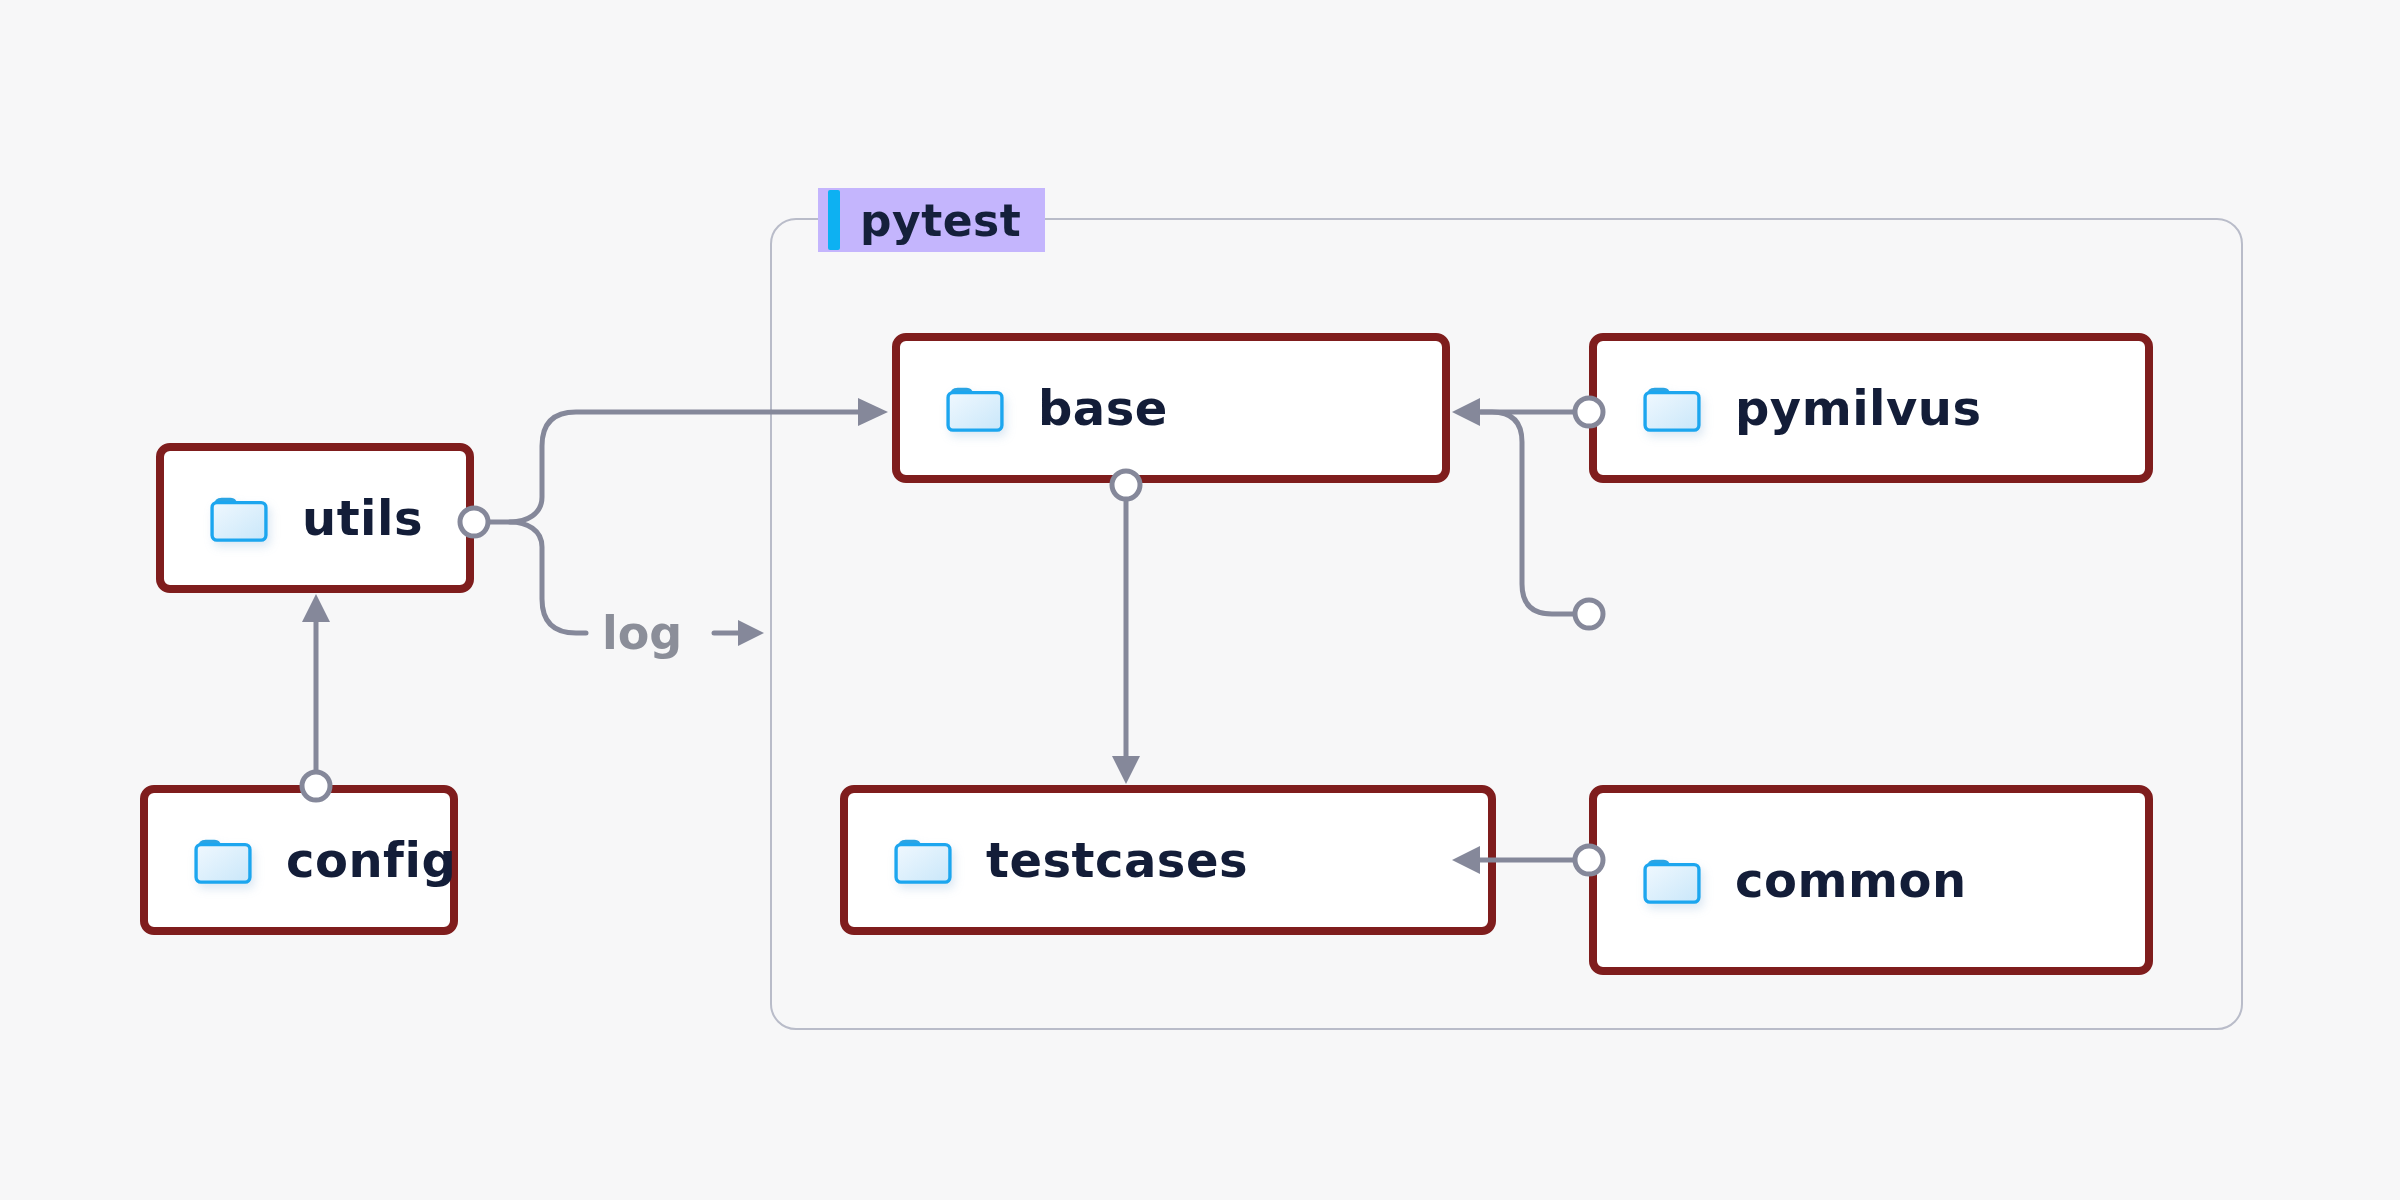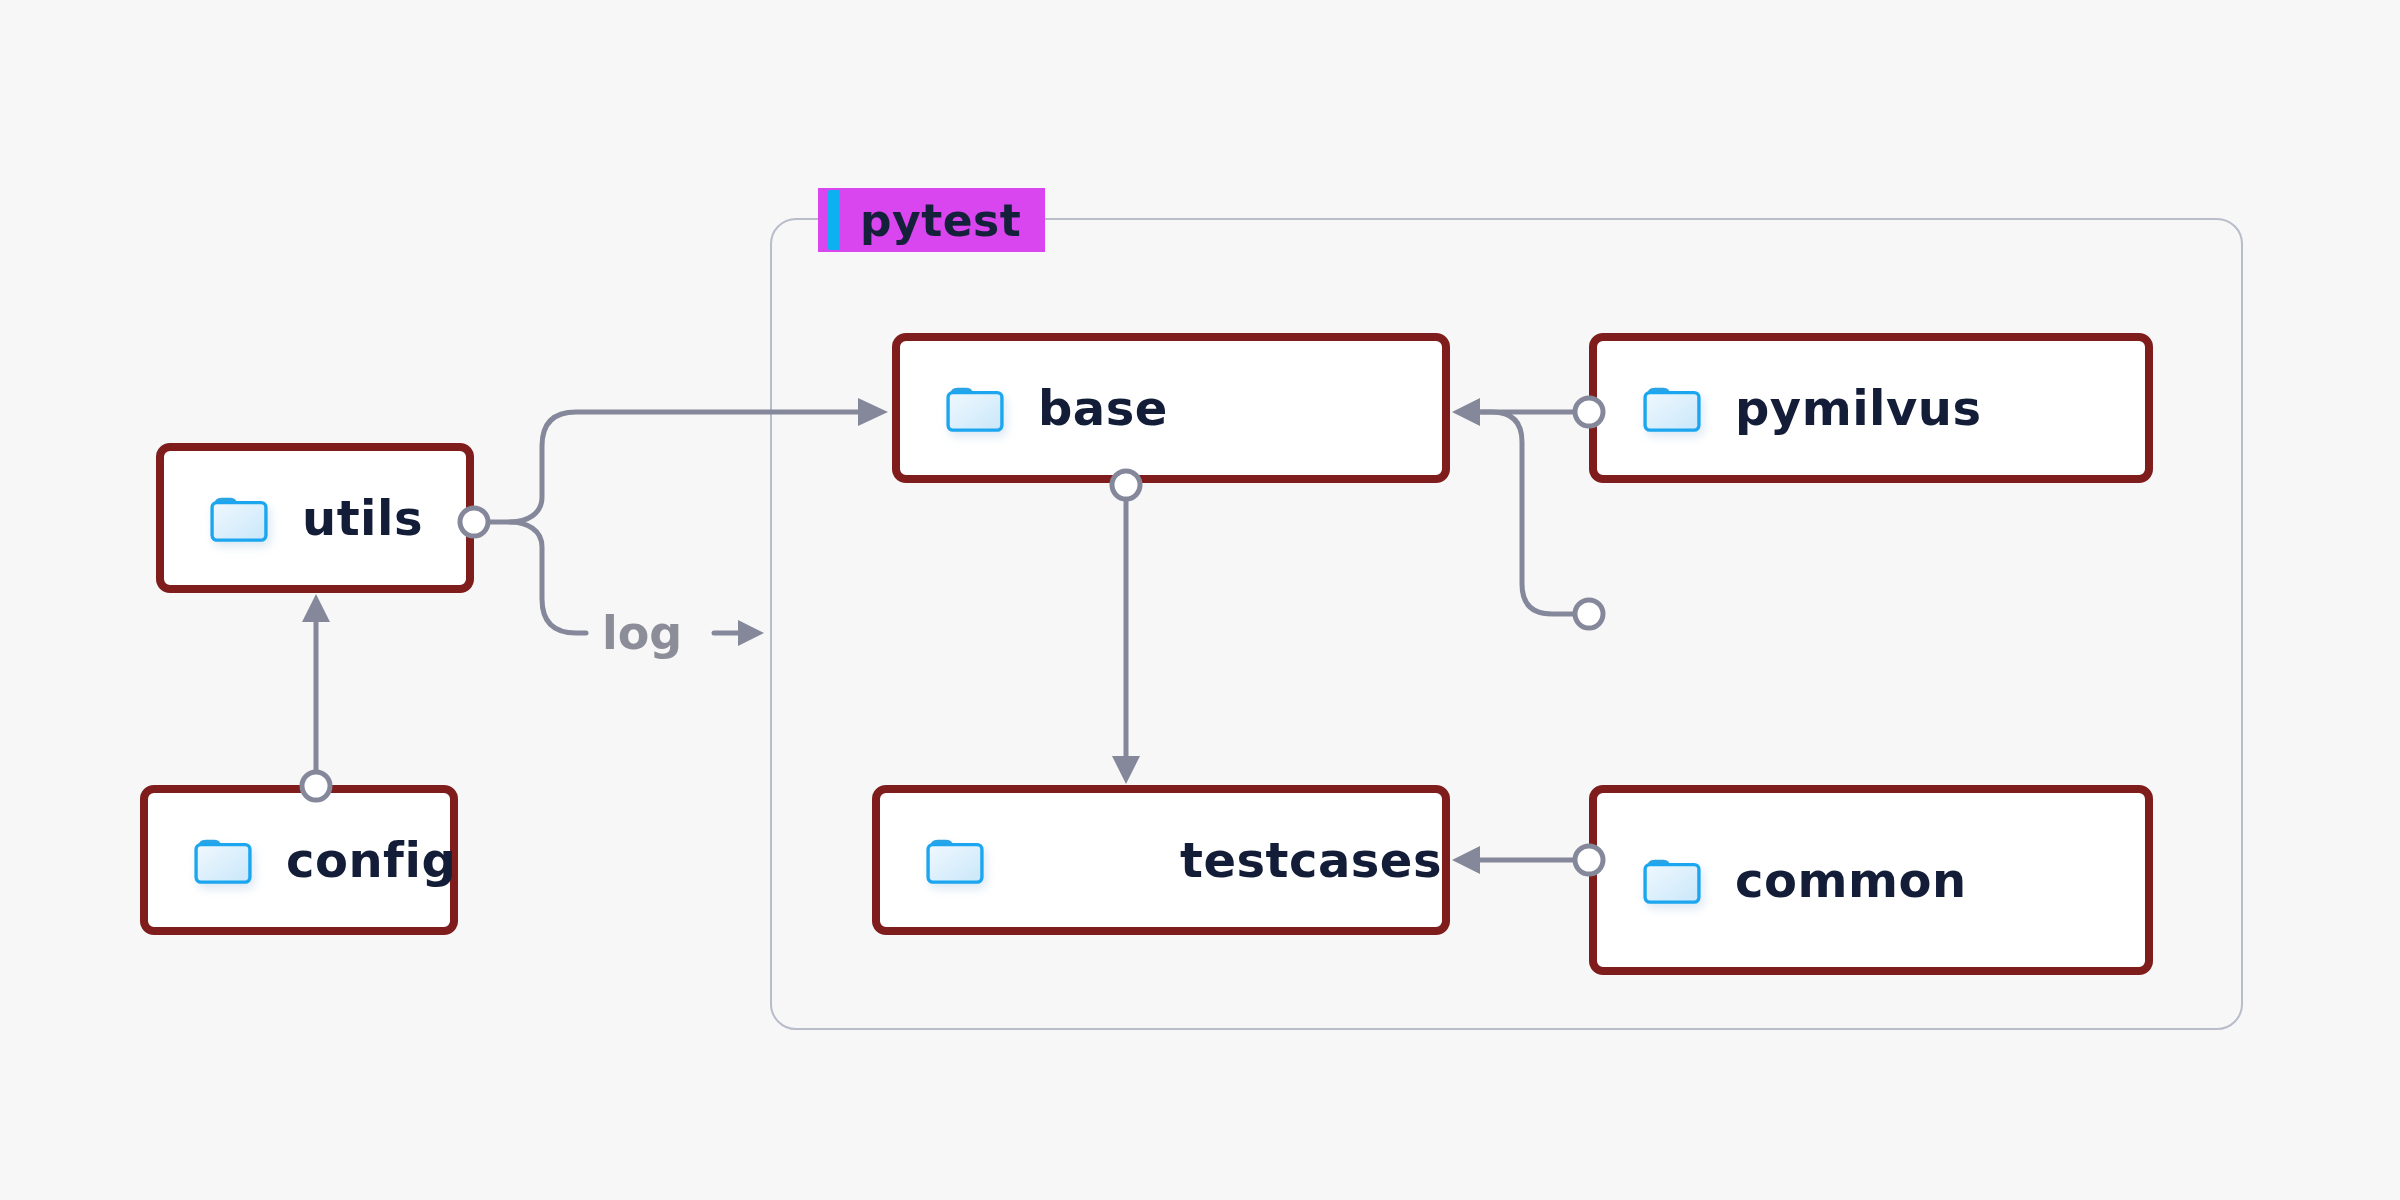--- a/index.html
+++ b/index.html
@@ -12,21 +12,21 @@
 
   
   .group-box{
     position:absolute;left:770px;top:218px;width:1473px;height:812px;
     border:2px solid #b9bcc9;border-radius:26px;z-index:1;
     box-sizing:border-box;background:transparent;
   }
   .group-label{
     position:absolute;left:46px;top:-32px;height:64px;
     display:flex;align-items:center;gap:20px;
-    background:#d946ef;padding:0 24px 0 10px;
+    background:#c4b5fd;padding:0 24px 0 10px;
   }
   .group-label .accent-bar{
     width:12px;height:60px;border-radius:2px;background:#0db1f2;
   }
   .group-label .group-title{
     font-size:44px;font-weight:700;color:#15203b;letter-spacing:.5px;
   }
 
   
   .node{
@@ -39,21 +39,21 @@
     font-size:48px;font-weight:700;color:#131d38;letter-spacing:.5px;
     white-space:nowrap;
   }
   .node .folder{flex:0 0 auto;filter:drop-shadow(3px 5px 5px rgba(60,130,190,.18));}
 
   .node-utils    {left:156px; top:443px; width:318px; height:150px;}
   .node-config   {left:140px; top:785px; width:318px; height:150px;}
   .node-base     {left:892px; top:333px; width:558px; height:150px;}
   .node-pymilvus {left:1589px;top:333px; width:564px; height:150px;}
   .node-check    {left:1589px;top:539px; width:564px; height:150px;}
-  .node-testcases{left:872px; top:785px; width:578px; height:150px;justify-content:space-between;}
+  .node-testcases{left:840px; top:785px; width:656px; height:150px;}
   .node-common   {left:1589px;top:785px; width:564px; height:190px;}
 
   
   svg.wires{position:absolute;inset:0;z-index:3;pointer-events:none;}
   .wire{stroke:#85889a;stroke-width:5;fill:none;stroke-linecap:round;}
   .wire-head{fill:#85889a;stroke:none;}
   .port{fill:#ffffff;stroke:#85889a;stroke-width:5;}
   .wire-text{fill:#8b8e99;font-weight:700;font-size:46px;
              font-family:"DejaVu Sans","Liberation Sans",sans-serif;}
 </style>

